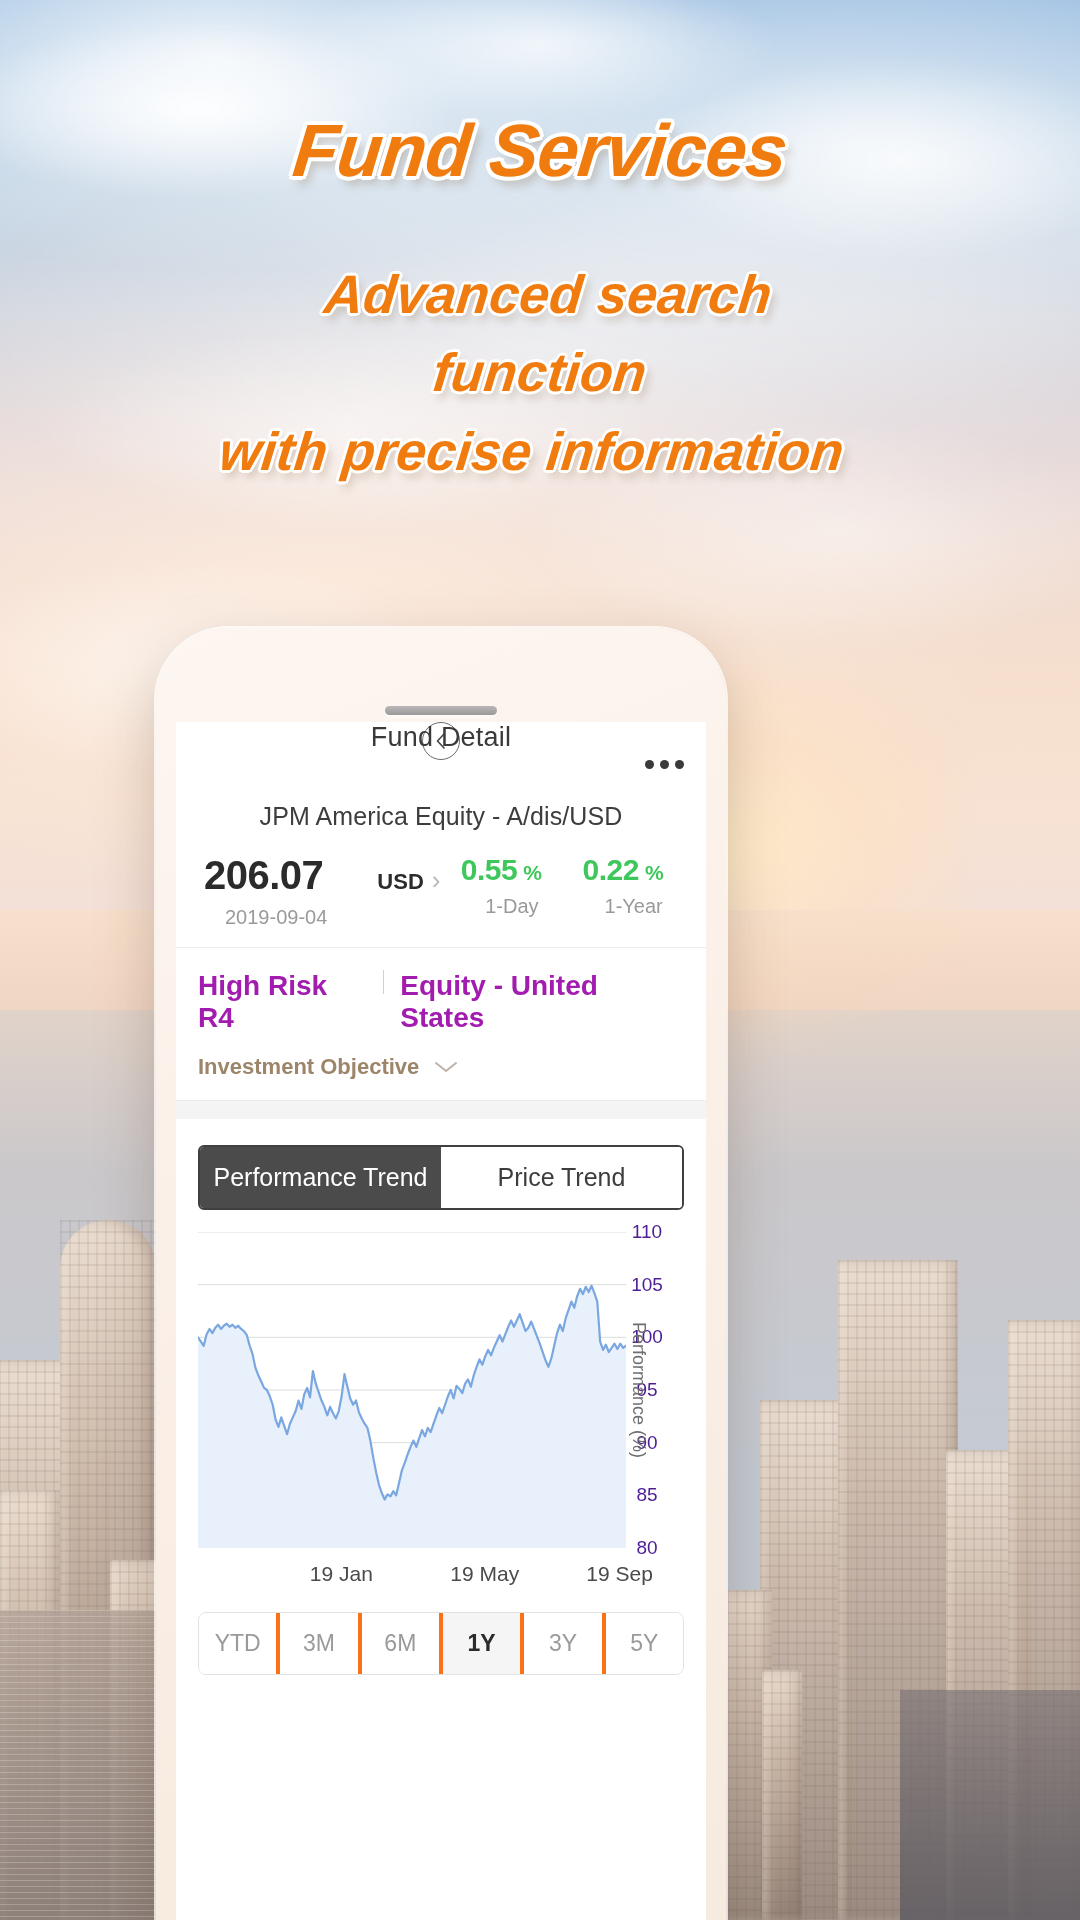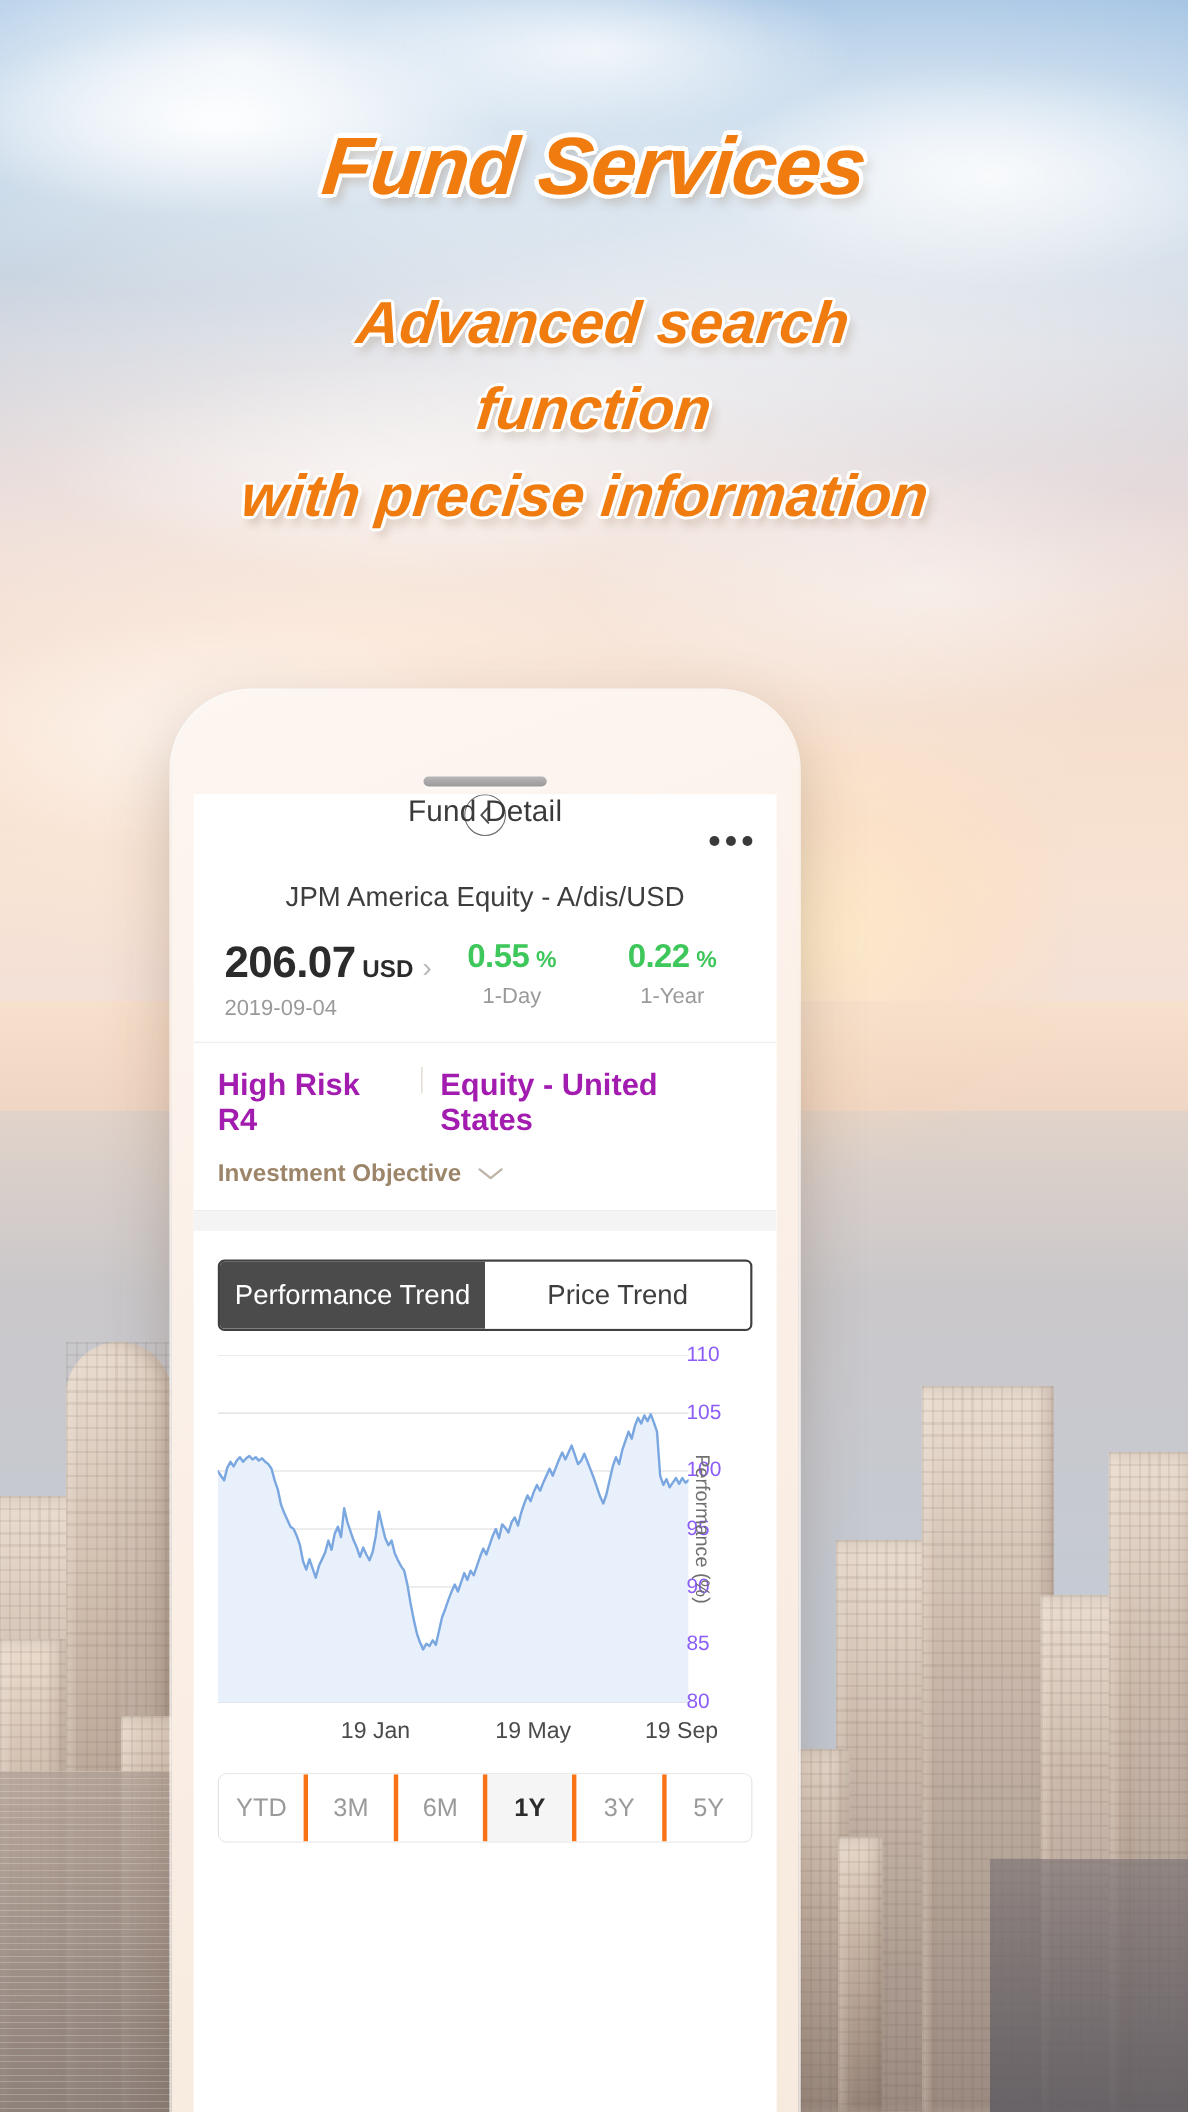--- a/index.html
+++ b/index.html
@@ -172,25 +172,25 @@
     display: flex; align-items: flex-start; margin-top: 22px; padding: 0 22px 18px 22px;
     border-bottom: 1px solid #ececec;
   }
   .pcell { flex: 1 1 0; text-align: center; }
   .pcell.left { text-align: left; padding-left: 6px; flex: 1.25 1 0; }
   .pval {
     display: flex; align-items: baseline; gap: 6px; justify-content: center;
   }
   .pcell.left .pval { justify-content: flex-start; }
   .nav-price { font-size: 40px; font-weight: 700; color: #2b2b2b; letter-spacing: -.5px; }
-  .ccy { font-size: 22px; font-weight: 700; color: #2b2b2b; }
+  .ccy { font-size: 22px; font-weight: 700; color: #2b2b2b; margin-left: 48px; }
   .chev-right { color: #b9b9b9; font-size: 26px; line-height: 1; margin-left: 2px; }
   .pct { font-size: 30px; font-weight: 700; color: #3ec75a; letter-spacing: -.5px; }
   .pct-sym { font-size: 21px; font-weight: 700; color: #3ec75a; }
-  .psub { font-size: 20px; color: #9a9a9a; margin-top: 8px; }
+  .psub { font-size: 20px; color: #9a9a9a; margin-top: 8px; margin-left: 21px; }
 
   
   .risk-block { padding: 22px 22px 20px 22px; border-bottom: 1px solid #ececec; }
   .risk-line { display: flex; align-items: flex-start; font-size: 28px; font-weight: 700; color: #a21caf; }
   .risk-sep { width: 1px; height: 24px; background: #d8cfc2; margin: 0 16px; }
   .obj-line {
     display: flex; align-items: center; gap: 14px;
     font-size: 22px; font-weight: 700; color: #9c8569; margin-top: 20px;
   }
   .chev-down { color: #bcb3a6; }
@@ -209,22 +209,22 @@
   .tab.active { background: #4b4b4b; color: #fff; }
 
   
   .chart-area {
     position: relative; margin-top: 22px; height: 316px;
     padding-right: 58px;
   }
   .plot { position: absolute; left: 0; right: 58px; top: 0; bottom: 0; }
   .plot svg { width: 100%; height: 100%; display: block; }
   .ylab {
-    position: absolute; right: 14px; font-size: 19px; color: #8b5cf6;
-    transform: translateY(-50%); text-align: left; width: 46px;
+    position: absolute; right: 14px; font-size: 19px; color: #4c1d95;
+    transform: translateY(-50%); text-align: center; width: 46px;
   }
   .yaxis-title {
     position: absolute; right: -22px; top: 50%;
     transform: translateY(-50%) rotate(90deg); transform-origin: center;
     font-size: 18px; color: #6f6f6f; white-space: nowrap;
   }
   .xlabels { position: relative; height: 46px; margin-top: 4px; padding-right: 58px; }
   .xlab {
     position: absolute; font-size: 21px; color: #4a4a4a; transform: translateX(-50%); top: 10px;
     white-space: nowrap;

